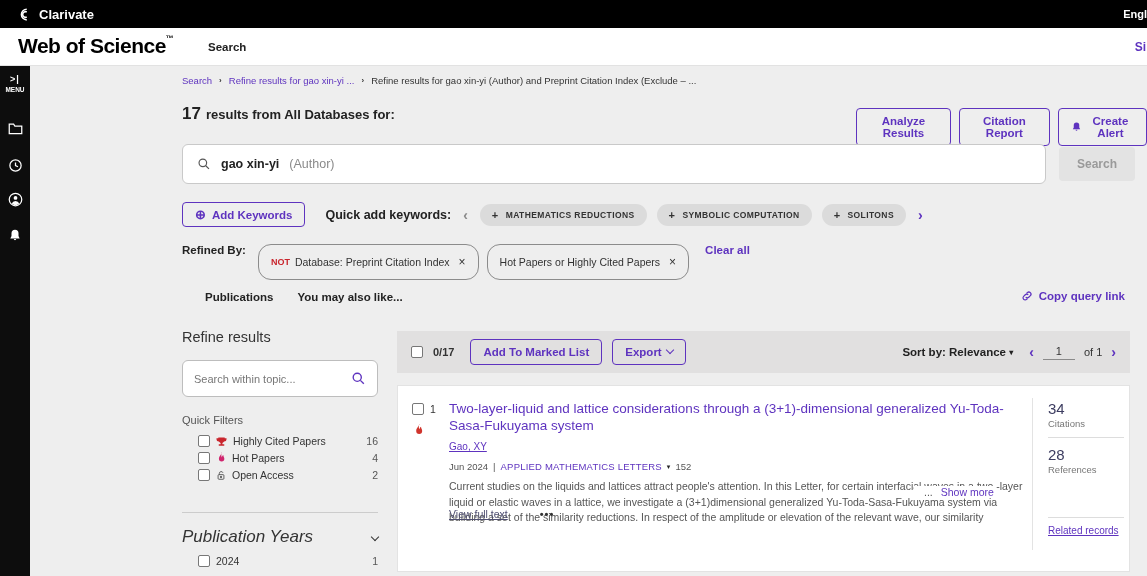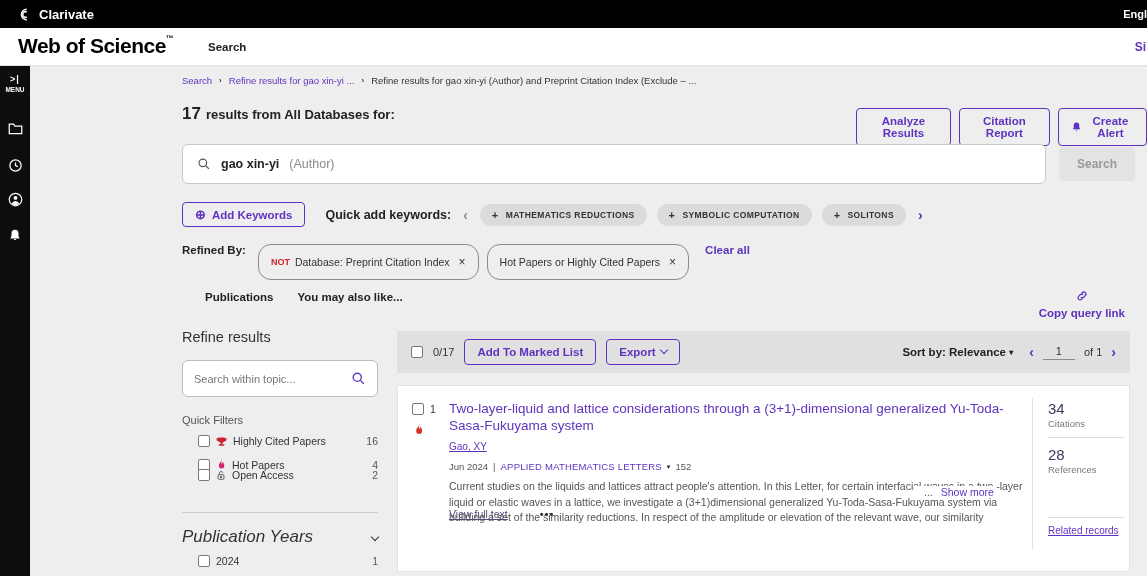--- a/index.html
+++ b/index.html
@@ -54,42 +54,42 @@
 
   .refined-row { position:absolute; left:152px; top:178px; display:flex; align-items:flex-start; gap:8px; }
   .refined-label { font-size:11.5px; font-weight:bold; color:#222; margin-right:4px; }
   .rchip { border:1px solid #8b8b8b; border-radius:13px; padding:10px 12px; font-size:10.5px; color:#333; display:flex; gap:5px; align-items:center; background:transparent; }
   .not-prefix { color:#c9252d; font-size:9px; font-weight:bold; }
   .chip-x { font-size:12px; color:#333; margin-left:4px; }
   .clear-all { color:#5e33bf; font-weight:bold; font-size:11.5px; margin-left:8px; }
 
   .tabs { position:absolute; left:175px; top:225px; display:flex; gap:24px; }
   .tab { font-size:11.5px; font-weight:bold; color:#222; }
-  .copy-link { position:absolute; right:22px; top:224px; display:flex; align-items:center; gap:5px; color:#5e33bf; font-size:11.5px; font-weight:bold;flex-direction:column; }
+  .copy-link { position:absolute; right:22px; top:224px; display:flex; align-items:center; gap:5px; color:#5e33bf; font-size:11.5px; font-weight:bold; }
 
   
   .panel { position:absolute; left:152px; top:263px; width:196px; height:250px; }
   .panel-title { font-size:14.5px; color:#333; }
   .topic-search { position:absolute; top:31px; left:0; width:196px; height:37px; background:#fff; border:1px solid #bdbdbd; border-radius:6px; display:flex; align-items:center; padding:0 11px; }
   .topic-input { flex:1; border:none; outline:none; font-size:11px; color:#333; font-family:inherit; background:transparent; }
   .topic-input::placeholder { color:#777; }
   .qf-label { position:absolute; top:85px; font-size:11px; color:#555; }
   .filter-row { position:absolute; left:0; width:196px; display:flex; align-items:center; gap:6px; font-size:10.5px; color:#333;padding-left:16px; }
   .filter-count { margin-left:auto; color:#555; }
   .cb { display:inline-block; width:12px; height:12px; background:#fff; border:1px solid #777; border-radius:2px; flex:none; }
-  .f1 { top:106px; } .f2 { top:123px;margin-top:7px; } .f3 { top:140px; }
+  .f1 { top:106px; } .f2 { top:123px; } .f3 { top:140px; }
   .panel-div { position:absolute; top:183px; width:196px; border-top:1px solid #ccc; }
   .py-header { position:absolute; top:198px; width:196px; display:flex; align-items:flex-end; font-size:17px; color:#333;font-style:italic; }
   .py-chev { margin-left:auto; }
   .year-row { top:226px; }
   .chev { display:inline-block; width:6px; height:6px; border-right:1.5px solid currentColor; border-bottom:1.5px solid currentColor; transform:rotate(45deg); vertical-align:2px; }
 
   
   .toolbar { position:absolute; left:367px; top:265px; width:733px; height:42px; background:#e1e0e0; display:flex; align-items:center; padding:0 14px; gap:10px; }
-  .sel-count { font-size:11px; color:#333; margin-right:0; }
+  .sel-count { font-size:11px; color:#333; margin-right:6px;font-weight:bold; }
   .toolbar-right { margin-left:auto; display:flex; align-items:center; gap:16px; }
   .sort { font-size:11.5px; font-weight:bold; color:#222; }
   .sort .caret { font-size:8px; vertical-align:1px; }
   .pag { display:flex; align-items:center; gap:9px; }
   .pag-arrow { color:#5e33bf; font-weight:bold; font-size:14px; line-height:1; }
   .pag-page { font-size:11px; color:#333; border-bottom:1px solid #8a8a8a; padding:0 13px 2px; }
   .pag-of { font-size:11px; color:#333; }
 
   
   .card { position:absolute; left:367px; top:319px; width:733px; height:187px; background:#fff; border:1px solid #e3e3e3; }

